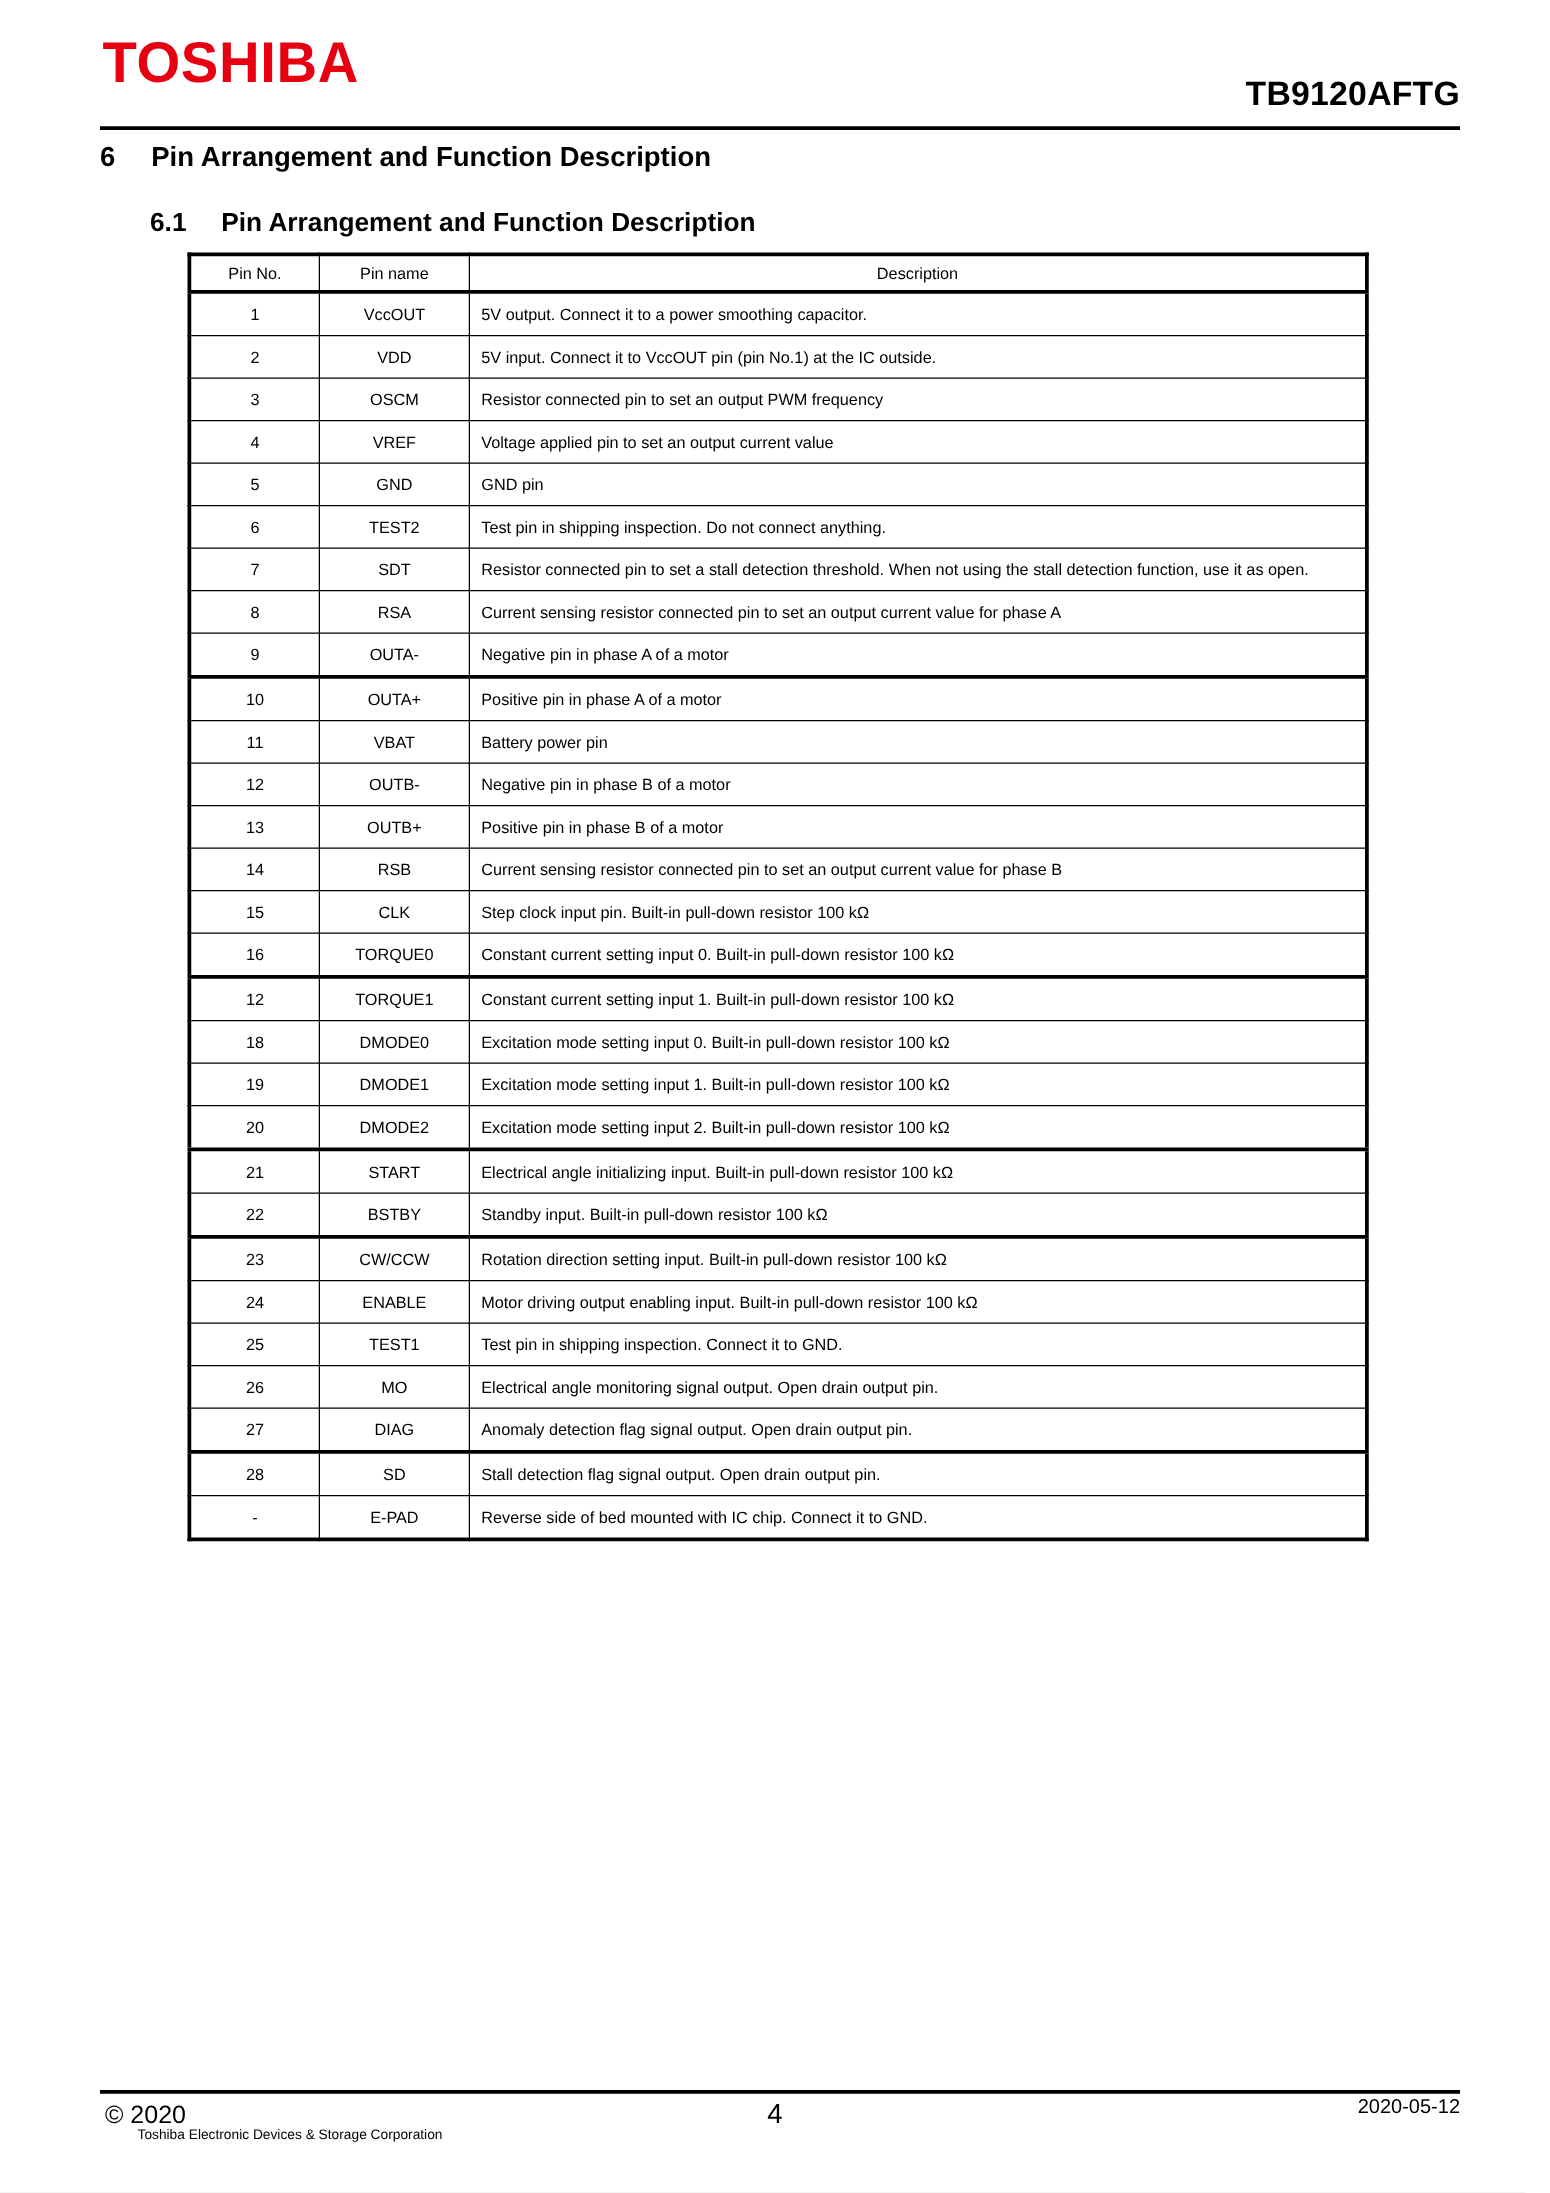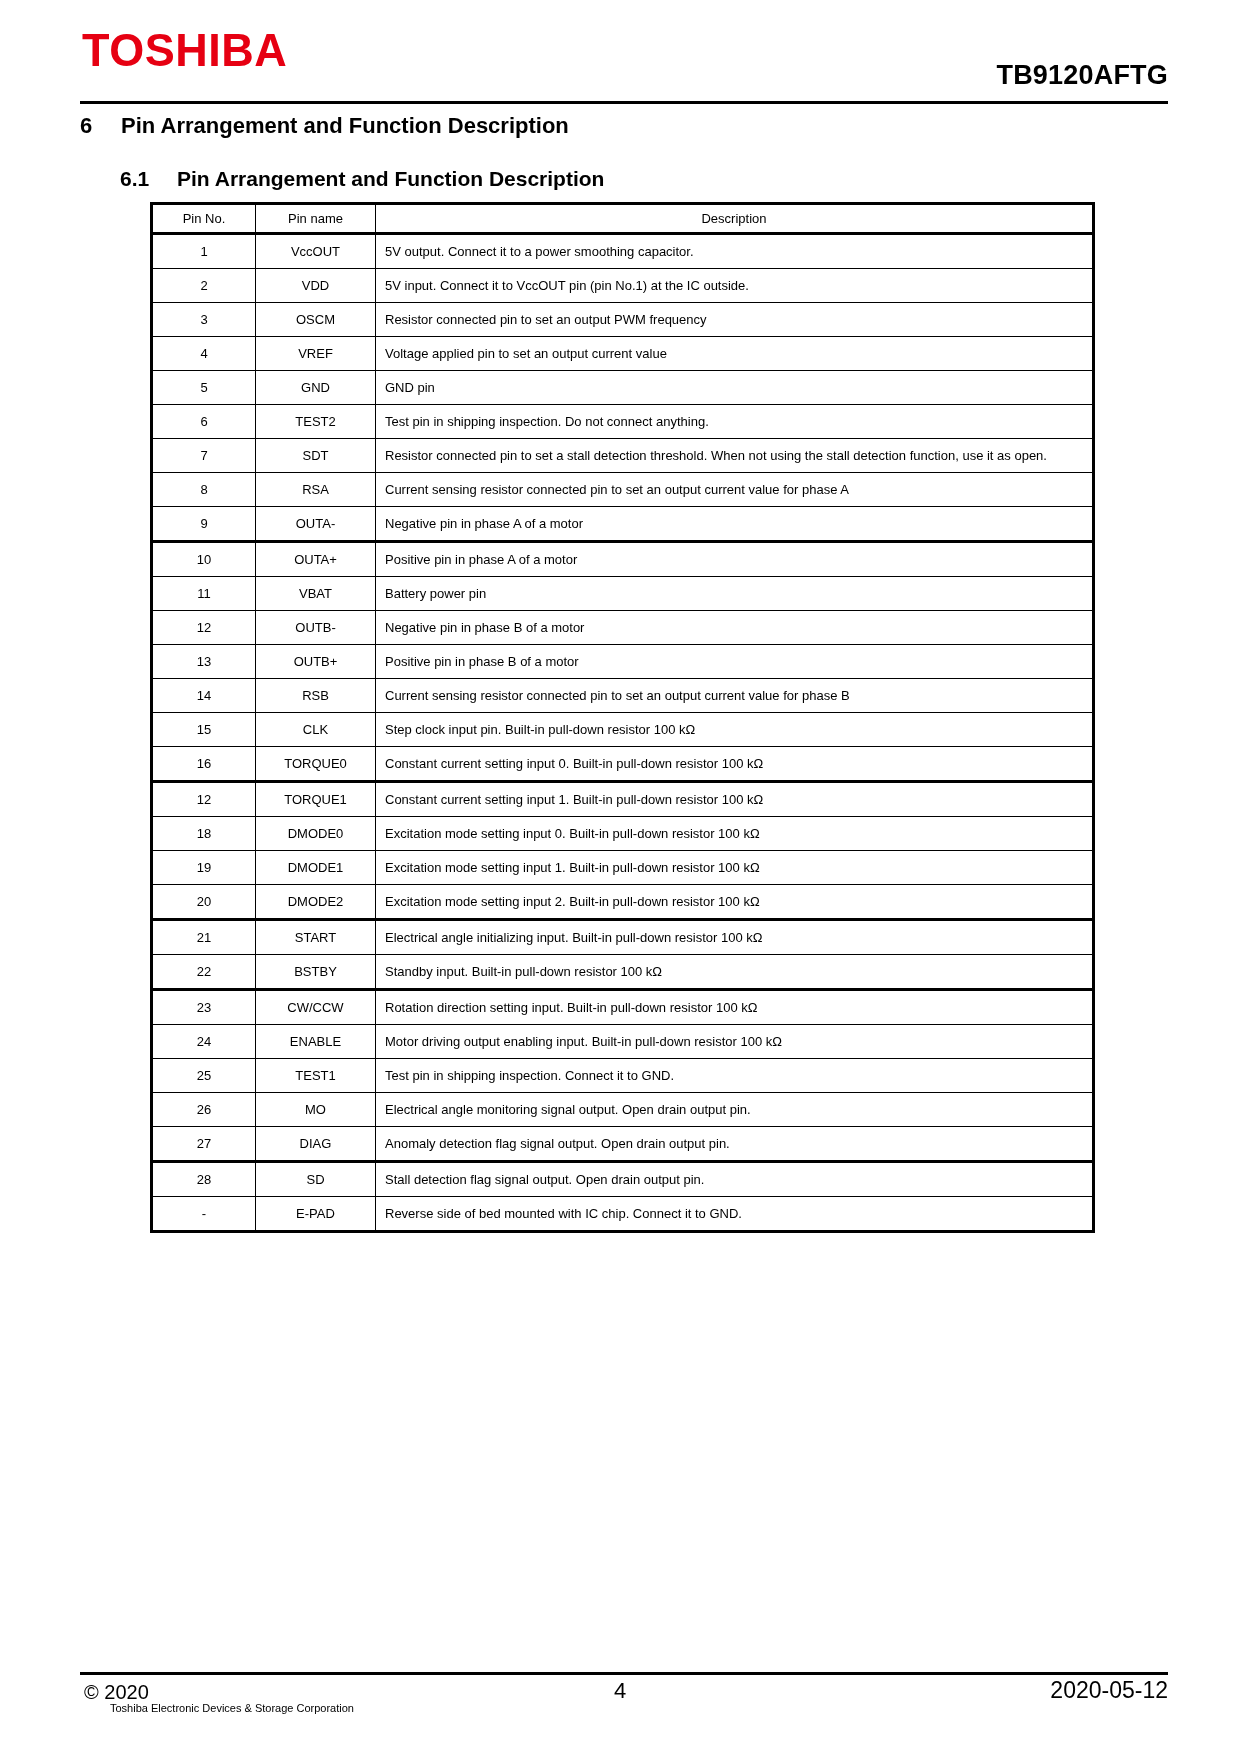--- a/index.html
+++ b/index.html
@@ -111,21 +111,21 @@
     left: 0;
     right: 0;
     top: 1678px;
     text-align: center;
     font-size: 22px;
   }
   .date {
     position: absolute;
     right: 72px;
     top: 1677px;
-    font-size: 23px;
+    font-size: 16px;
   }
 </style>
 </head>
 <body>
 
 <div class="page">
 
   <div class="logo" style="color: rgb(230, 0, 18);">TOSHIBA</div>
   <div class="part-number">TB9120AFTG</div>
   <div class="header-rule"></div>

